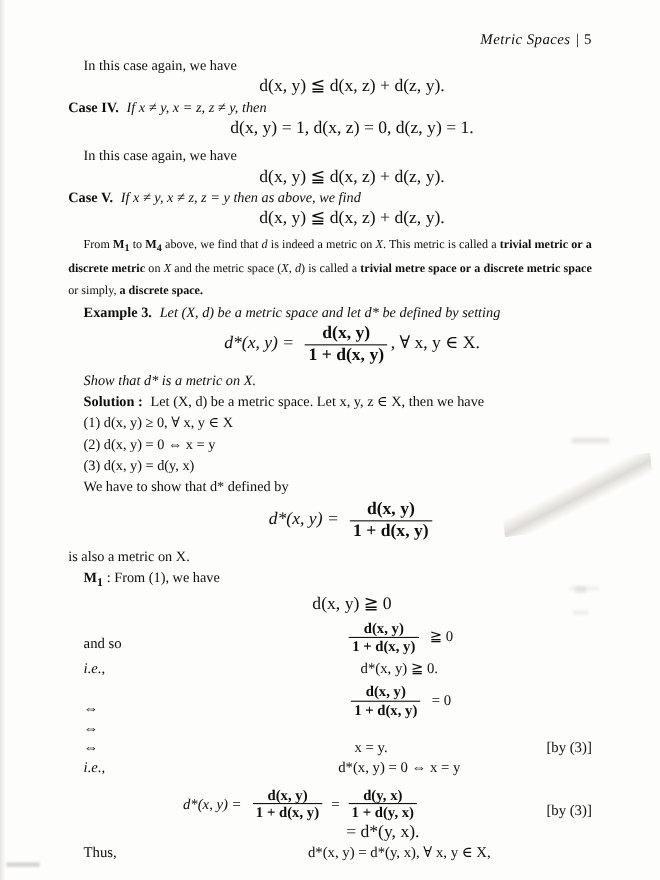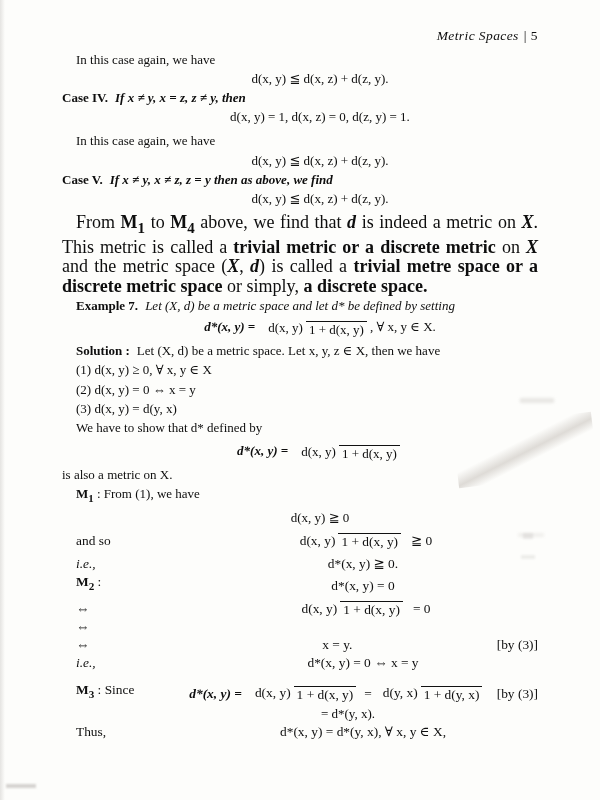--- a/index.html
+++ b/index.html
@@ -86,35 +86,35 @@
     top: 50px;
     width: 476px;
   }
 
   .line {
     font-size: 13px;
     line-height: 19.2px;
     white-space: nowrap;
   }
   .para {
-    font-size: 18px;
+    font-size: 11px;
     line-height: 19.4px;
     text-align: justify;
   }
   .indent { padding-left: 14px; }
   .b { font-weight: bold; }
   .i { font-style: italic; }
-  .mi { font-style: italic; font-weight: bold; }
+  .mi { font-style: italic; }
   .gap-sm { height: 5px; }
   .gap-md { height: 9px; }
 
   
   .disp {
     text-align: center;
-    font-size: 13px;
+    font-size: 16px;
     line-height: 19px;
     white-space: nowrap;
   }
   .disp-off { padding-left: 40px; }
 
   
   .row {
     display: flex;
     align-items: flex-end;
     font-size: 13.4px;
@@ -133,25 +133,26 @@
   .row .note {
     flex: 0 0 auto;
     margin-left: auto;
     padding-left: 10px;
   }
   .ctr { justify-content: center; }
 
   
   .frac {
     display: inline-flex;
-    flex-direction: row;
+    flex-direction: column;
     align-items: center;
     vertical-align: middle;
     margin: 0 3px;
     line-height: 1.02;
+    font-weight: bold;
   }
   .frac .num { padding: 0 3px 1px 3px; }
   .frac .den {
     border-top: 1.15px solid #111;
     padding: 1px 3px 0 3px;
   }
   .eqsign { margin: 0 5px; }
   .spc { display: inline-block; width: 7px; }
 </style>
 </head>
@@ -182,30 +183,31 @@
     <div class="gap-sm"></div>
     <div class="line indent">In this case again, we have</div>
     <div class="disp disp-off">d(x, y)  ≦  d(x, z) + d(z, y).</div>
 
     <div class="line"><span class="b">Case V.</span><span class="spc"></span><span class="mi">If x ≠ y, x ≠ z, z = y then as above, we find</span></div>
     <div class="disp disp-off">d(x, y)  ≦  d(x, z) + d(z, y).</div>
 
     <div class="gap-sm"></div>
     <div class="para" style="text-indent:14px;"><span>From </span><span class="b">M</span><sub class="b">1</sub><span> to </span><span class="b">M</span><sub class="b">4</sub><span> above, we find that </span><span class="mi">d</span><span> is indeed a metric on </span><span class="mi">X</span><span>. This metric is called a </span><span class="b">trivial metric or a discrete metric</span><span> on </span><span class="mi">X</span><span> and the metric space (</span><span class="mi">X</span><span>, </span><span class="mi">d</span><span>) is called a </span><span class="b">trivial metre space or a discrete metric space</span><span> or simply, </span><span class="b">a discrete space.</span></div>
 
-    <div class="line" style="padding-left:14px;"><span class="b">Example 7.</span><span class="spc"></span><span class="i">Let (X, d) be a metric space and let d* be defined by setting</span></div>
+    <div class="line" style="padding-left:14px;"><span class="b">Example 3.</span><span class="spc"></span><span class="i">Let (X, d) be a metric space and let d* be defined by setting</span></div>
 
     <div class="disp disp-off" style="margin-top:2px;">
       <span class="mi">d*(x, y)  =</span><span class="spc"></span><span class="frac">
           <span class="num">d(x, y)</span>
           <span class="den">1 + d(x, y)</span>
         </span><span>, ∀ x, y ∈ X.</span>
     </div>
 
     <div class="gap-sm"></div>
+    <div class="line indent i">Show that d* is a metric on X.</div>
 
     <div class="line indent"><span class="b">Solution :</span><span class="spc"></span><span>Let (X, d) be a metric space. Let x, y, z ∈ X, then we have</span></div>
 
     <div class="line indent">(1)  d(x, y) ≥ 0, ∀ x, y ∈ X</div>
     <div class="line indent">(2)  d(x, y) = 0 ⇔ x = y</div>
     <div class="line indent">(3)  d(x, y) = d(y, x)</div>
     <div class="line indent">We have to show that d* defined by</div>
 
     <div class="disp disp-off" style="margin-top:4px;">
       <span class="mi">d*(x, y)  =</span><span class="spc"></span><span class="frac">
@@ -233,24 +235,20 @@
           <span>≧  0</span>
       </div>
     </div>
 
     <div class="gap-sm"></div>
     <div class="row">
       <div class="lbl indent i">i.e.,</div>
       <div class="mid ctr">d*(x, y)  ≧  0.</div>
     </div>
 
-    <div class="row">
-      <div class="lbl indent"><span class="b">M</span><sub class="b">2</sub><span> :</span></div>
-      <div class="mid ctr">d*(x, y)  =  0</div>
-    </div>
 
     <div class="gap-sm"></div>
     <div class="row">
       <div class="lbl indent">⇔</div>
       <div class="mid ctr">
         <span class="frac">
             <span class="num">d(x, y)</span>
             <span class="den">1 + d(x, y)</span>
           </span>
           <span class="spc"></span>
@@ -268,21 +266,20 @@
       <div class="note">[by (3)]</div>
     </div>
 
     <div class="row">
       <div class="lbl indent i">i.e.,</div>
       <div class="mid ctr">d*(x, y)  =  0 ⇔ x = y</div>
     </div>
 
     <div class="gap-md"></div>
     <div class="row">
-      <div class="lbl indent"><span class="b">M</span><sub class="b">3</sub><span> : Since</span></div>
       <div class="mid ctr">
         <span class="mi">d*(x, y)  =</span>
           <span class="spc"></span>
           <span class="frac">
             <span class="num">d(x, y)</span>
             <span class="den">1 + d(x, y)</span>
           </span>
           <span class="eqsign">=</span>
           <span class="frac">
             <span class="num">d(y, x)</span>

